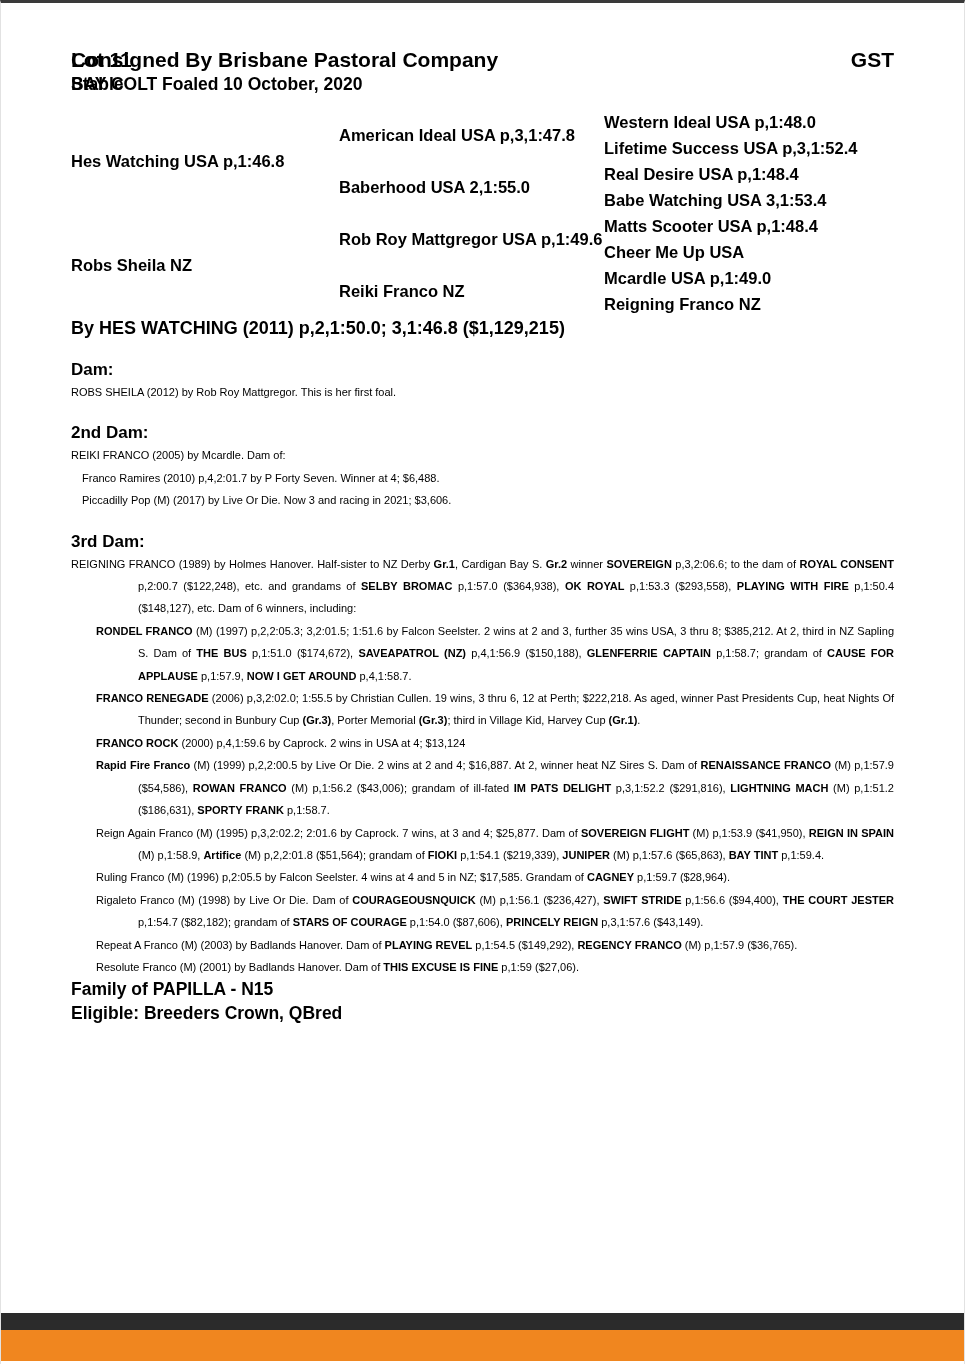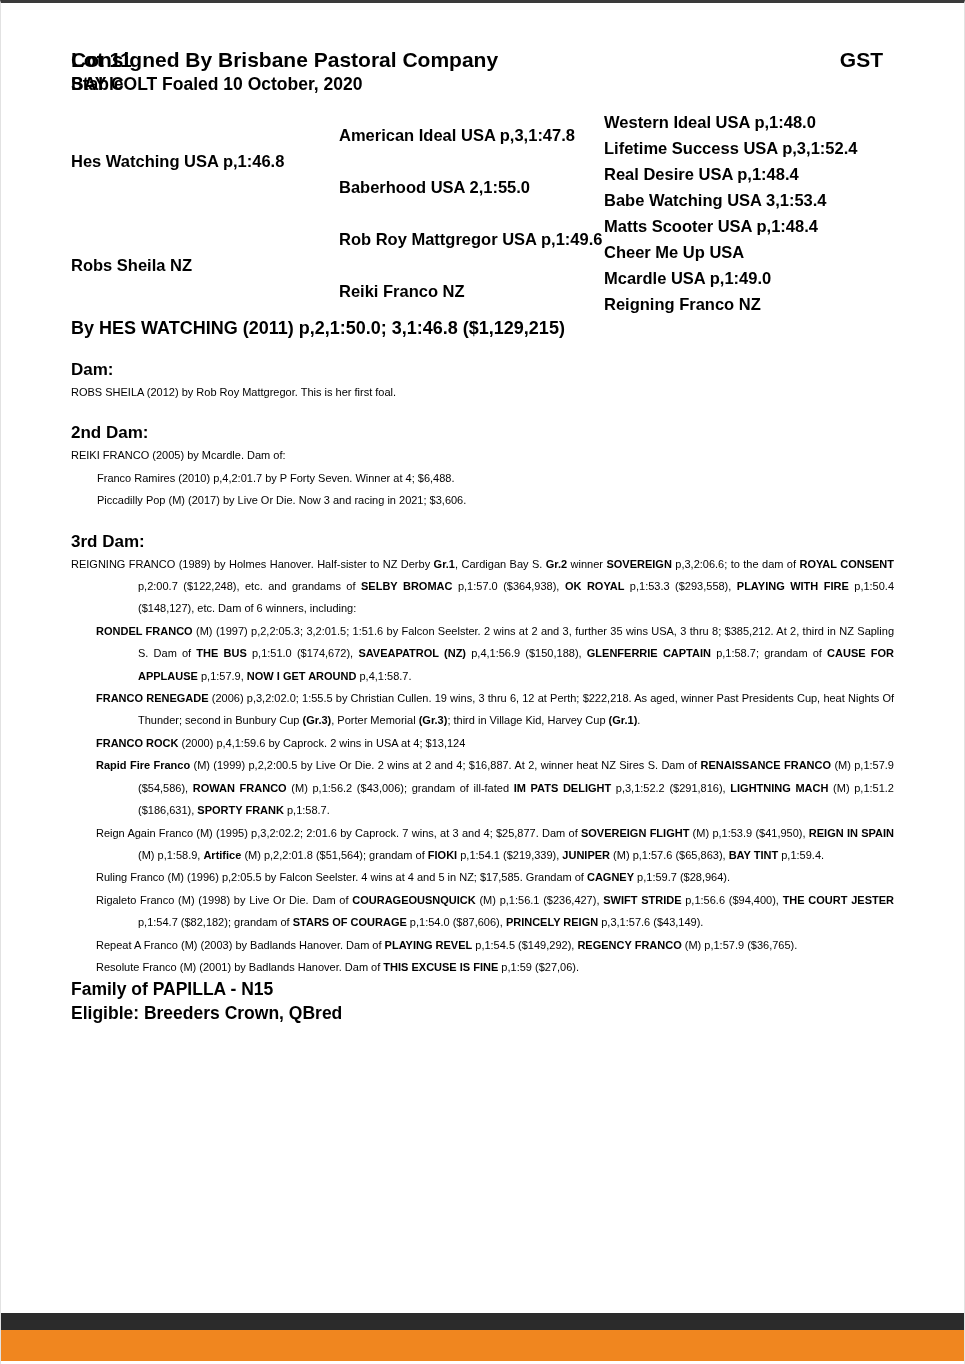--- a/index.html
+++ b/index.html
@@ -20,35 +20,35 @@
     overflow:hidden;
   }
   .content{padding:45px 70px 0 70px;}
 
   
   .hrow{position:relative;font-weight:bold;}
   .hrow1{font-size:21px;height:26px;}
   .hrow2{font-size:17.5px;height:22px;margin-top:0;}
   .h-left{position:absolute;left:0;top:0;}
   .h-center{display:block;text-align:left;}
-  .h-right{position:absolute;right:11px;top:0;}
+  .h-right{position:absolute;right:0;top:0;}
 
   
   .ped{display:flex;height:208px;margin-top:13px;font-weight:bold;font-size:16.5px;line-height:1.1;}
   .ped-col{display:flex;flex-direction:column;}
   .ped-col > div{flex:1;display:flex;align-items:center;}
   .col1{width:268px;}
   .col2{width:265px;}
   .col3{flex:1;}
 
   
   .byline{font-weight:bold;font-size:18px;margin-top:0;line-height:23px;}
   .sec-h{font-weight:bold;font-size:17px;margin-top:18px;line-height:23px;}
   .para{font-size:11px;line-height:22.4px;}
-  .foal{margin-left:26px;}
+  .foal{margin-left:11px;}
   .dam3{text-align:justify;padding-left:67px;text-indent:-67px;}
   .off{text-align:justify;padding-left:67px;text-indent:-42px;}
   .family{font-weight:bold;font-size:17.5px;line-height:23.5px;}
   .b{font-weight:bold;}
 
   
   .footer{position:absolute;left:0;right:0;bottom:0;}
   .bar-dark{height:17px;background:#2b2b2b;}
   .bar-orange{height:31px;background:#f0861f;}
   .bar-white{height:3px;background:#ffffff;}

